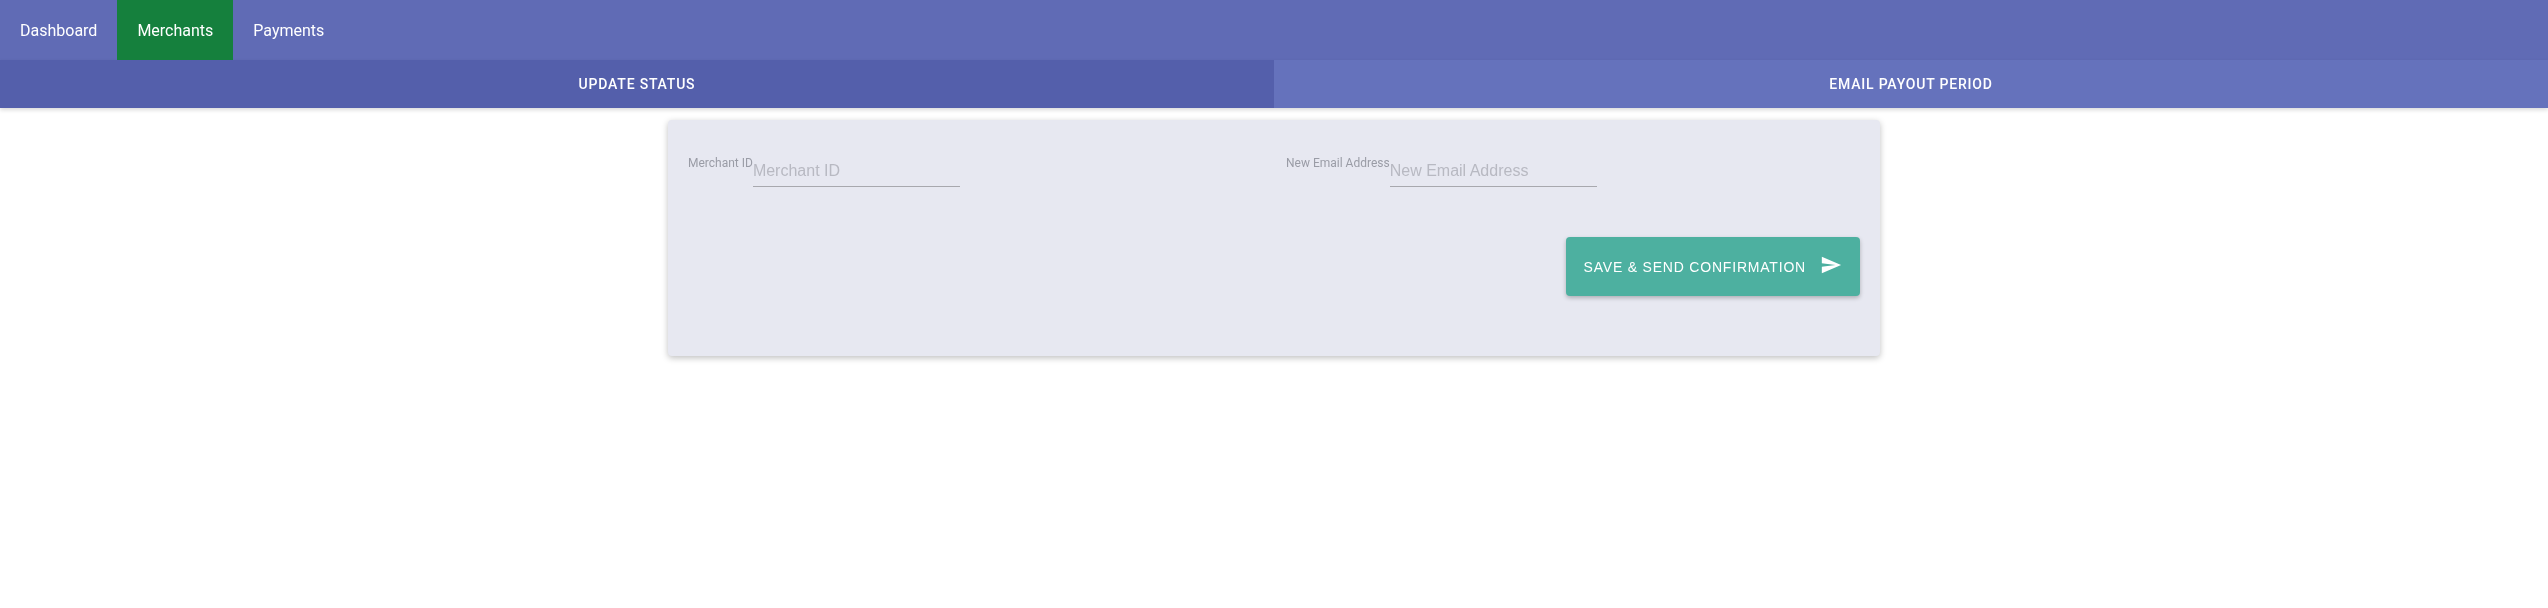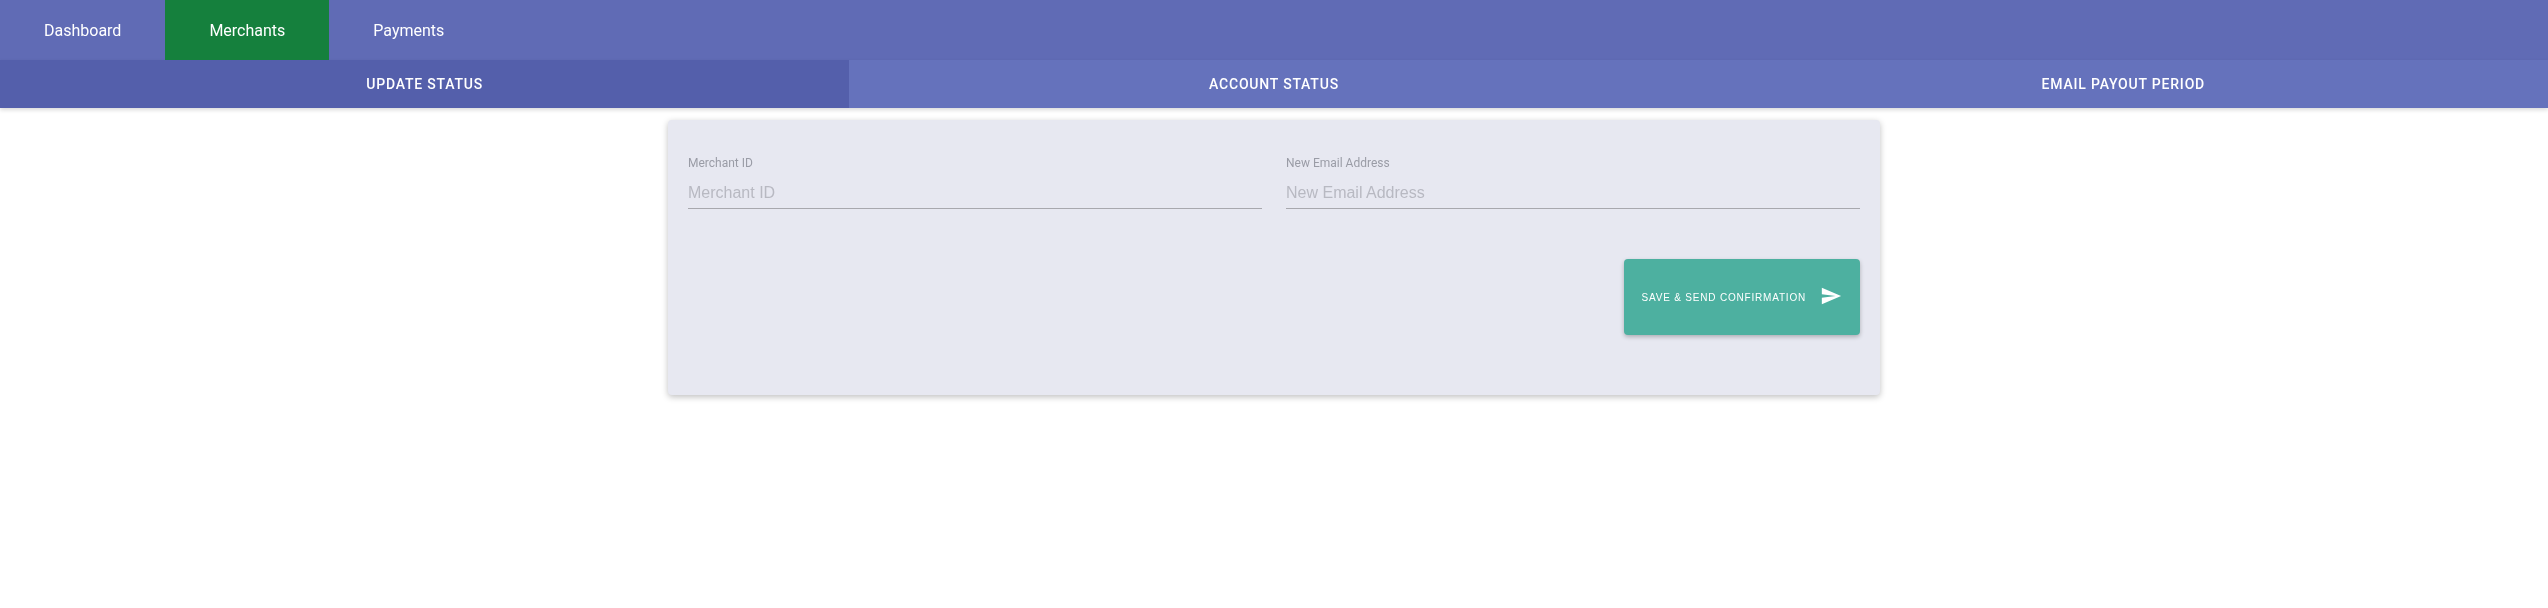--- a/index.html
+++ b/index.html
@@ -11,21 +11,21 @@
       font-family: -apple-system, BlinkMacSystemFont, "Segoe UI", Roboto, Helvetica, Arial, sans-serif;
       background: #ffffff;
     }
     .topnav {
       background: #606bb5;
       display: flex;
       height: 60px;
     }
     .topnav-item {
       color: #ffffff;
-      padding: 0 44px;
+      padding: 0 20px;
       height: 60px;
       display: flex;
       align-items: center;
       font-size: 16px;
       cursor: pointer;
     }
     .topnav-item.active {
       background: #15803d;
     }
     .subnav {
@@ -62,21 +62,20 @@
       padding: 36px 20px 60px 20px;
     }
     .form-row {
       display: flex;
       gap: 24px;
       margin-bottom: 50px;
     }
     .form-field {
       flex: 1;
       display: flex;
-      flex-direction: column;
     }
     .form-label {
       color: #9a9ca6;
       font-size: 12px;
       margin-bottom: 8px;
     }
     .form-input {
       background: transparent;
       border: none;
       border-bottom: 1px solid #a8a8ae;
@@ -90,22 +89,22 @@
     }
     .button-row {
       display: flex;
       justify-content: flex-end;
     }
     .save-button {
       background: #4db0a0;
       color: #ffffff;
       border: none;
       border-radius: 4px;
-      padding: 26px 18px;
-      font-size: 10px;
+      padding: 17px 18px;
+      font-size: 14px;
       font-weight: 500;
       letter-spacing: 0.8px;
       display: flex;
       align-items: center;
       gap: 14px;
       cursor: pointer;
       box-shadow: 0 2px 4px rgba(0,0,0,0.25);
     }
     .save-button svg {
       width: 22px;
@@ -117,21 +116,20 @@
 <body>
 
 <nav class="topnav">
   <div class="topnav-item">Dashboard</div>
   <div class="topnav-item active">Merchants</div>
   <div class="topnav-item">Payments</div>
 </nav>
 
 <nav class="subnav">
   <div class="subnav-tab active">UPDATE STATUS</div>
-  <div class="subnav-tab">ACCOUNT STATUS</div>
   <div class="subnav-tab">EMAIL PAYOUT PERIOD</div>
 </nav>
 
 <div class="content">
   <div class="card">
     <div class="form-row">
       <div class="form-field">
         <label class="form-label">Merchant ID</label>
         <input class="form-input" type="text" placeholder="Merchant ID" style="">
       </div>

